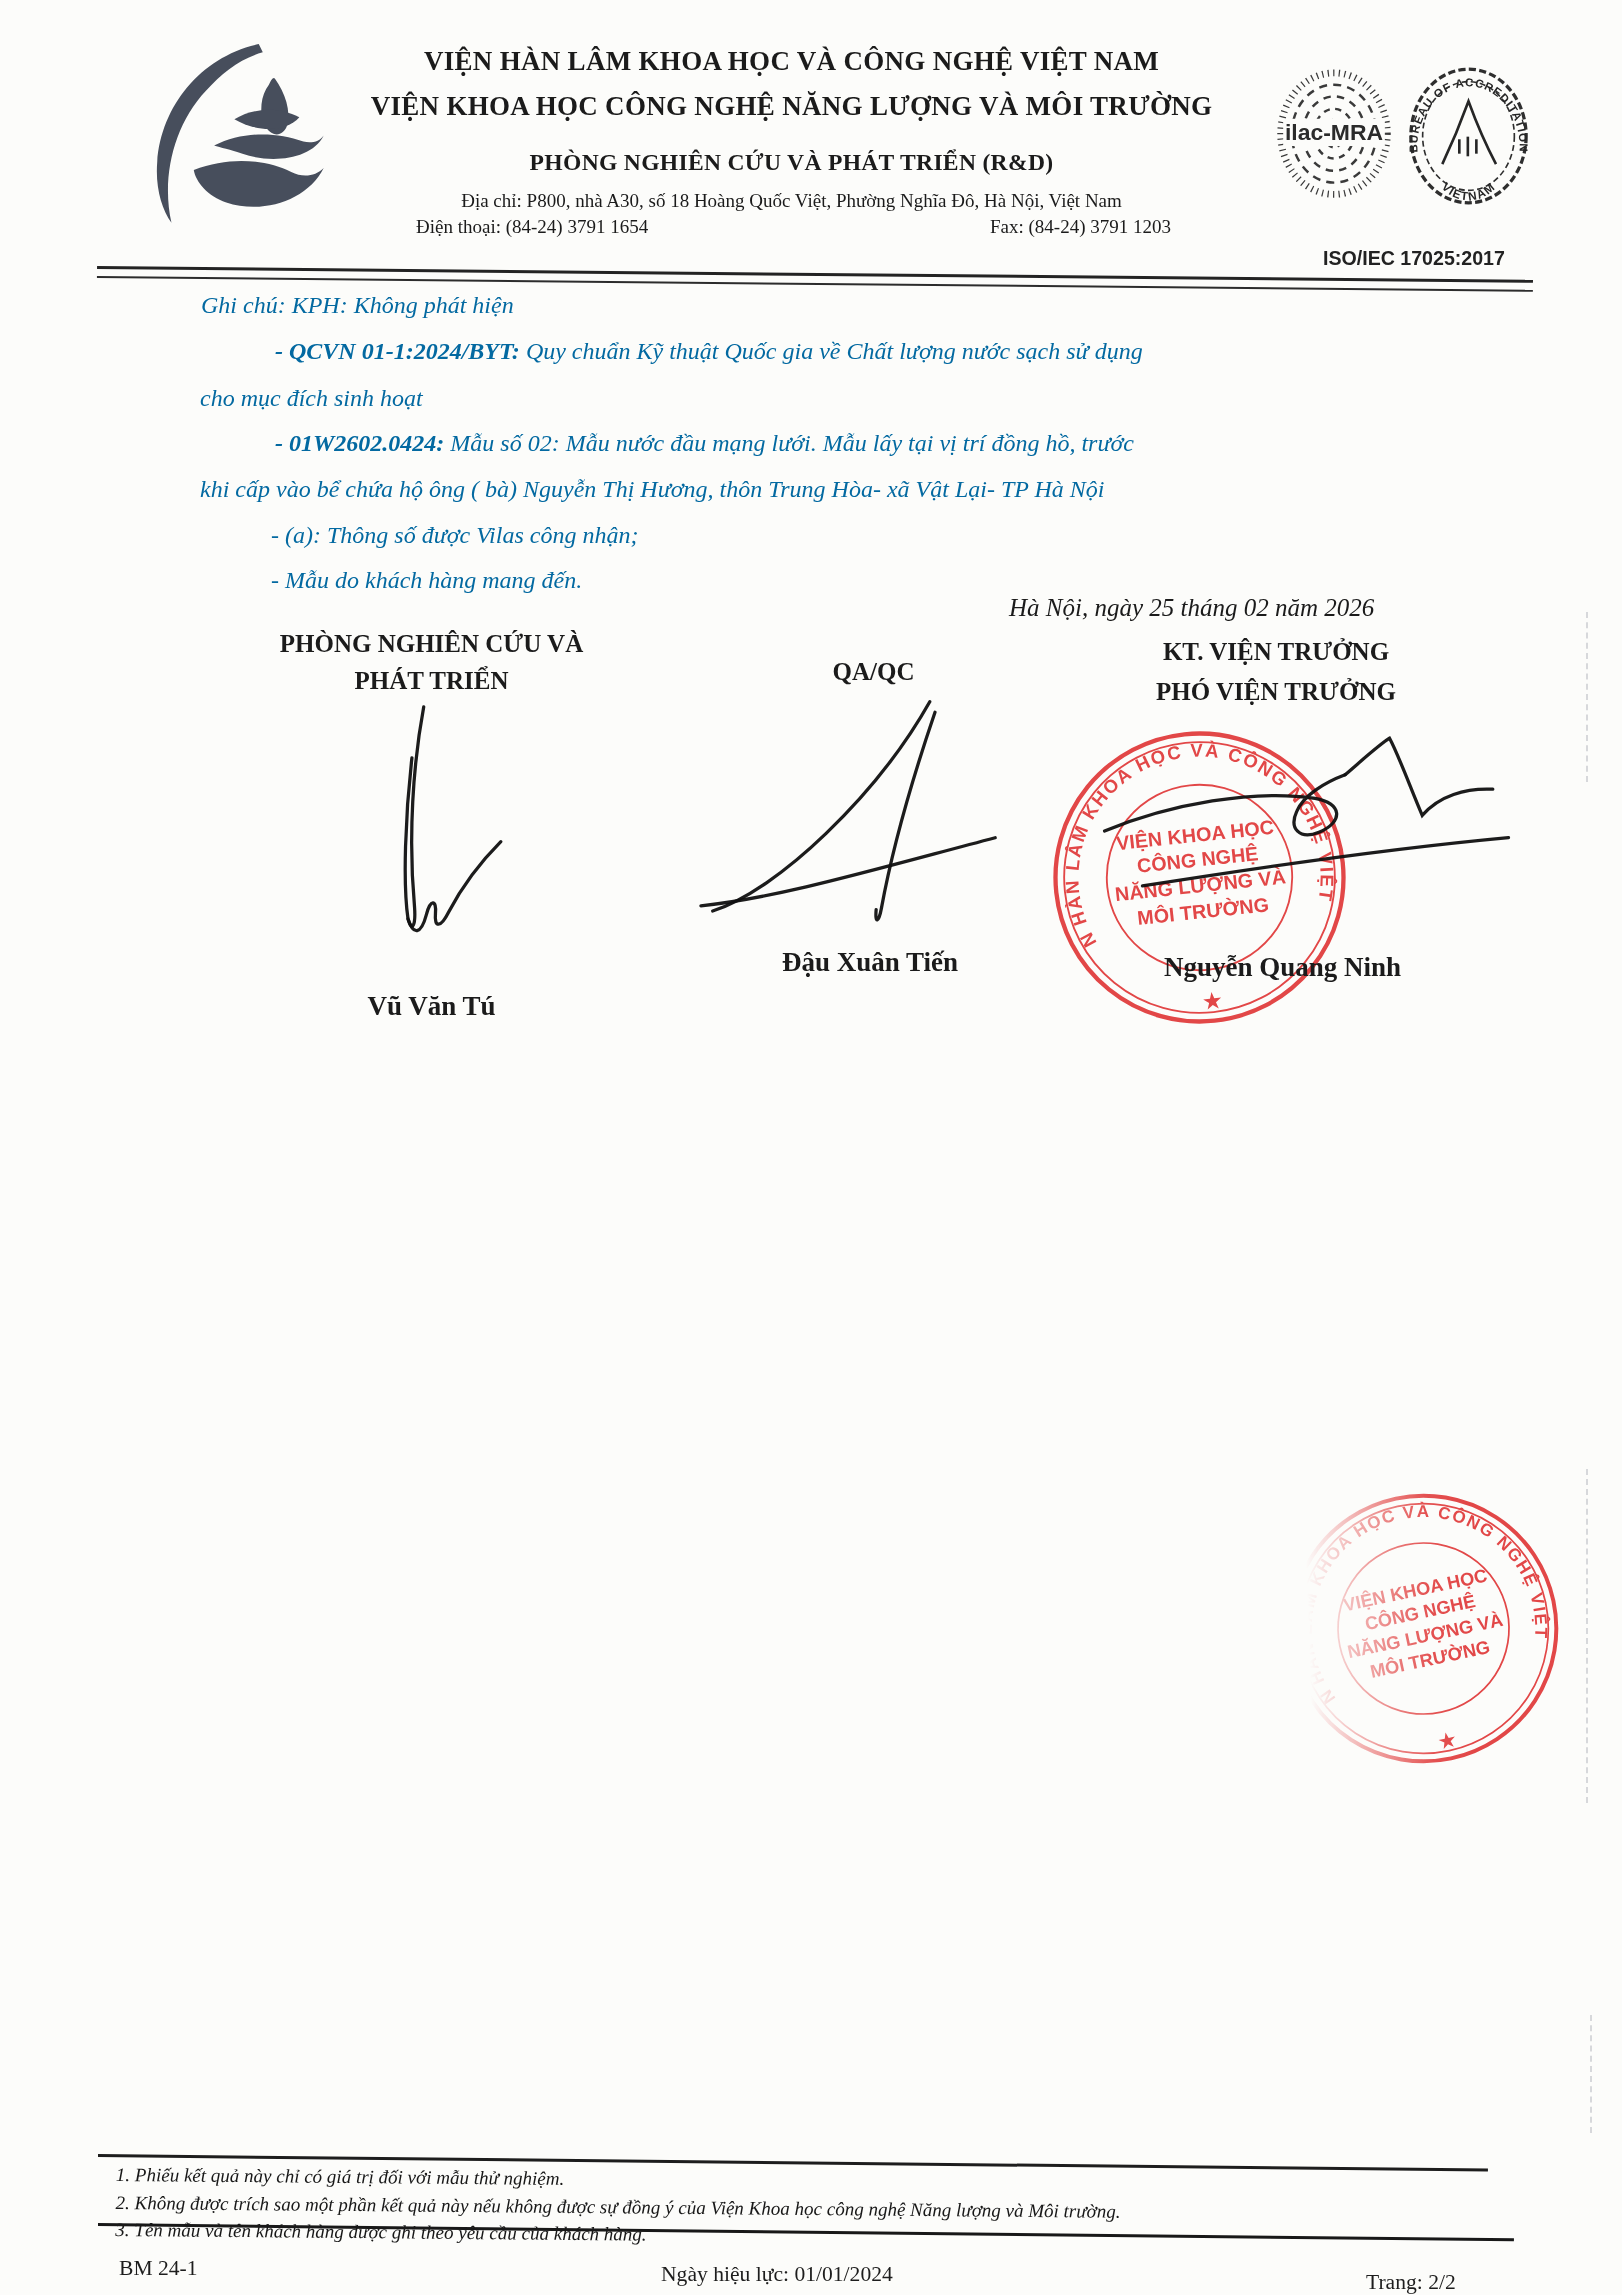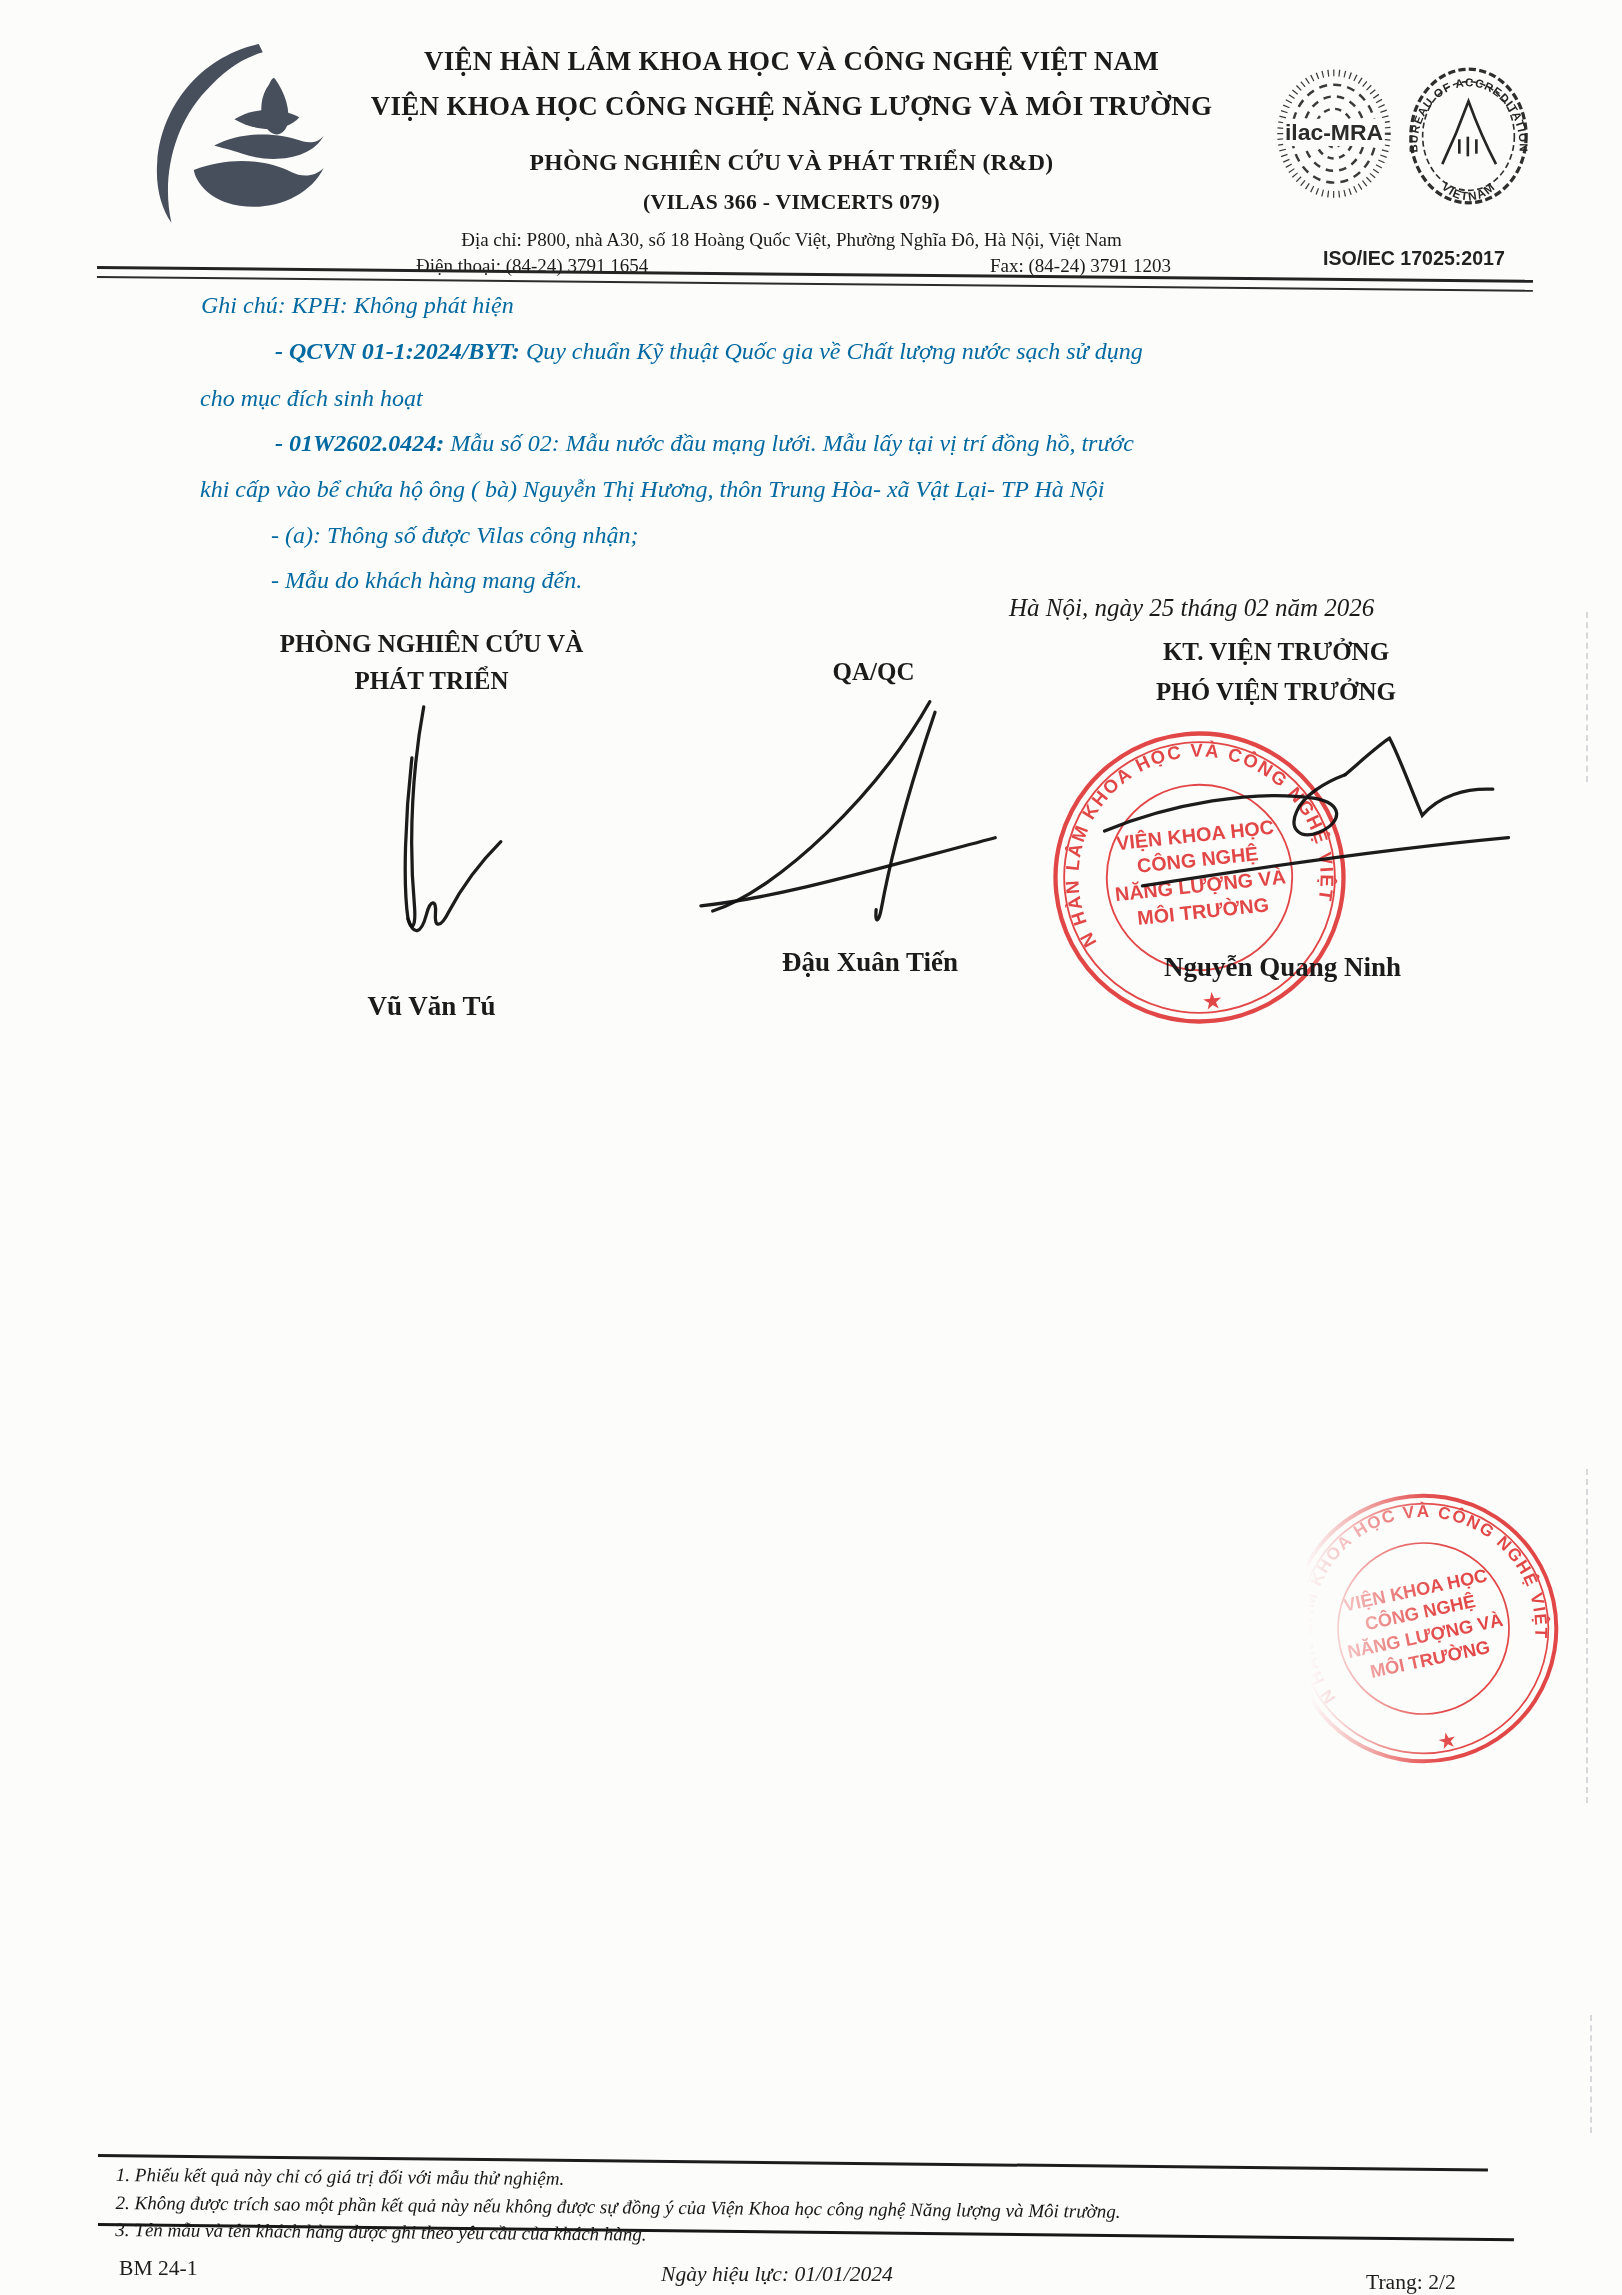--- a/index.html
+++ b/index.html
@@ -62,21 +62,20 @@
         <path d="M36 54 C 50 47, 66 47, 80 52 C 84 53, 88 52, 90 49 C 84 61, 64 63, 50 58 C 44 56, 39 55, 36 54 Z"></path>
         <path d="M26 66 C 44 59, 62 61, 74 67 C 80 70, 86 69, 90 65 C 82 81, 60 88, 42 82 C 33 79, 27 72, 26 66 Z"></path>
       </g>
     </svg>
   </div>
 
   <div class="abs hdr-block">
     <div class="org-line l1">VIỆN HÀN LÂM KHOA HỌC VÀ CÔNG NGHỆ VIỆT NAM</div>
     <div class="org-line l2">VIỆN KHOA HỌC CÔNG NGHỆ NĂNG LƯỢNG VÀ MÔI TRƯỜNG</div>
     <div class="org-line l3">PHÒNG NGHIÊN CỨU VÀ PHÁT TRIỂN (R&amp;D)</div>
-    <div class="org-line l4">(VILAS 366 - VIMCERTS 079)</div>
     <div class="addr">Địa chỉ: P800, nhà A30, số 18 Hoàng Quốc Việt, Phường Nghĩa Đô, Hà Nội, Việt Nam</div>
     <div class="phonefax">
       <span>Điện thoại: (84-24) 3791 1654</span>
       <span>Fax: (84-24) 3791 1203</span>
     </div>
   </div>
 
   <div class="abs" style="left:1272px;top:62px;width:124px;height:147px;">
     <svg viewBox="0 0 200 230" width="124" height="147">
       <g stroke="#3a3a3a" fill="none">
@@ -200,21 +199,21 @@
   </div>
 
   <div class="abs foot-rule1"></div>
   <div class="abs footnotes">
     <div class="footnote">1. Phiếu kết quả này chỉ có giá trị đối với mẫu thử nghiệm.</div>
     <div class="footnote">2. Không được trích sao một phần kết quả này nếu không được sự đồng ý của Viện Khoa học công nghệ Năng lượng và Môi trường.</div>
     <div class="footnote">3. Tên mẫu và tên khách hàng được ghi theo yêu cầu của khách hàng.</div>
   </div>
   <div class="abs foot-rule2"></div>
   <div class="abs bott" style="left:119px;top:2256px;">BM 24-1</div>
-  <div class="abs bott" style="left:661px;top:2262px;font-style:italic;">Ngày hiệu lực: 01/01/2024</div>
+  <div class="abs bott" style="left:661px;top:2262px;">Ngày hiệu lực: 01/01/2024</div>
   <div class="abs bott" style="left:1366px;top:2270px;">Trang: 2/2</div>
 
   <div class="abs edge-dash" style="left:1586px;top:612px;height:170px;"></div>
   <div class="abs edge-dash" style="left:1586px;top:1469px;height:334px;"></div>
   <div class="abs edge-dash" style="left:1590px;top:2015px;height:118px;"></div>
 
 </div>
 
 
 </body></html>

